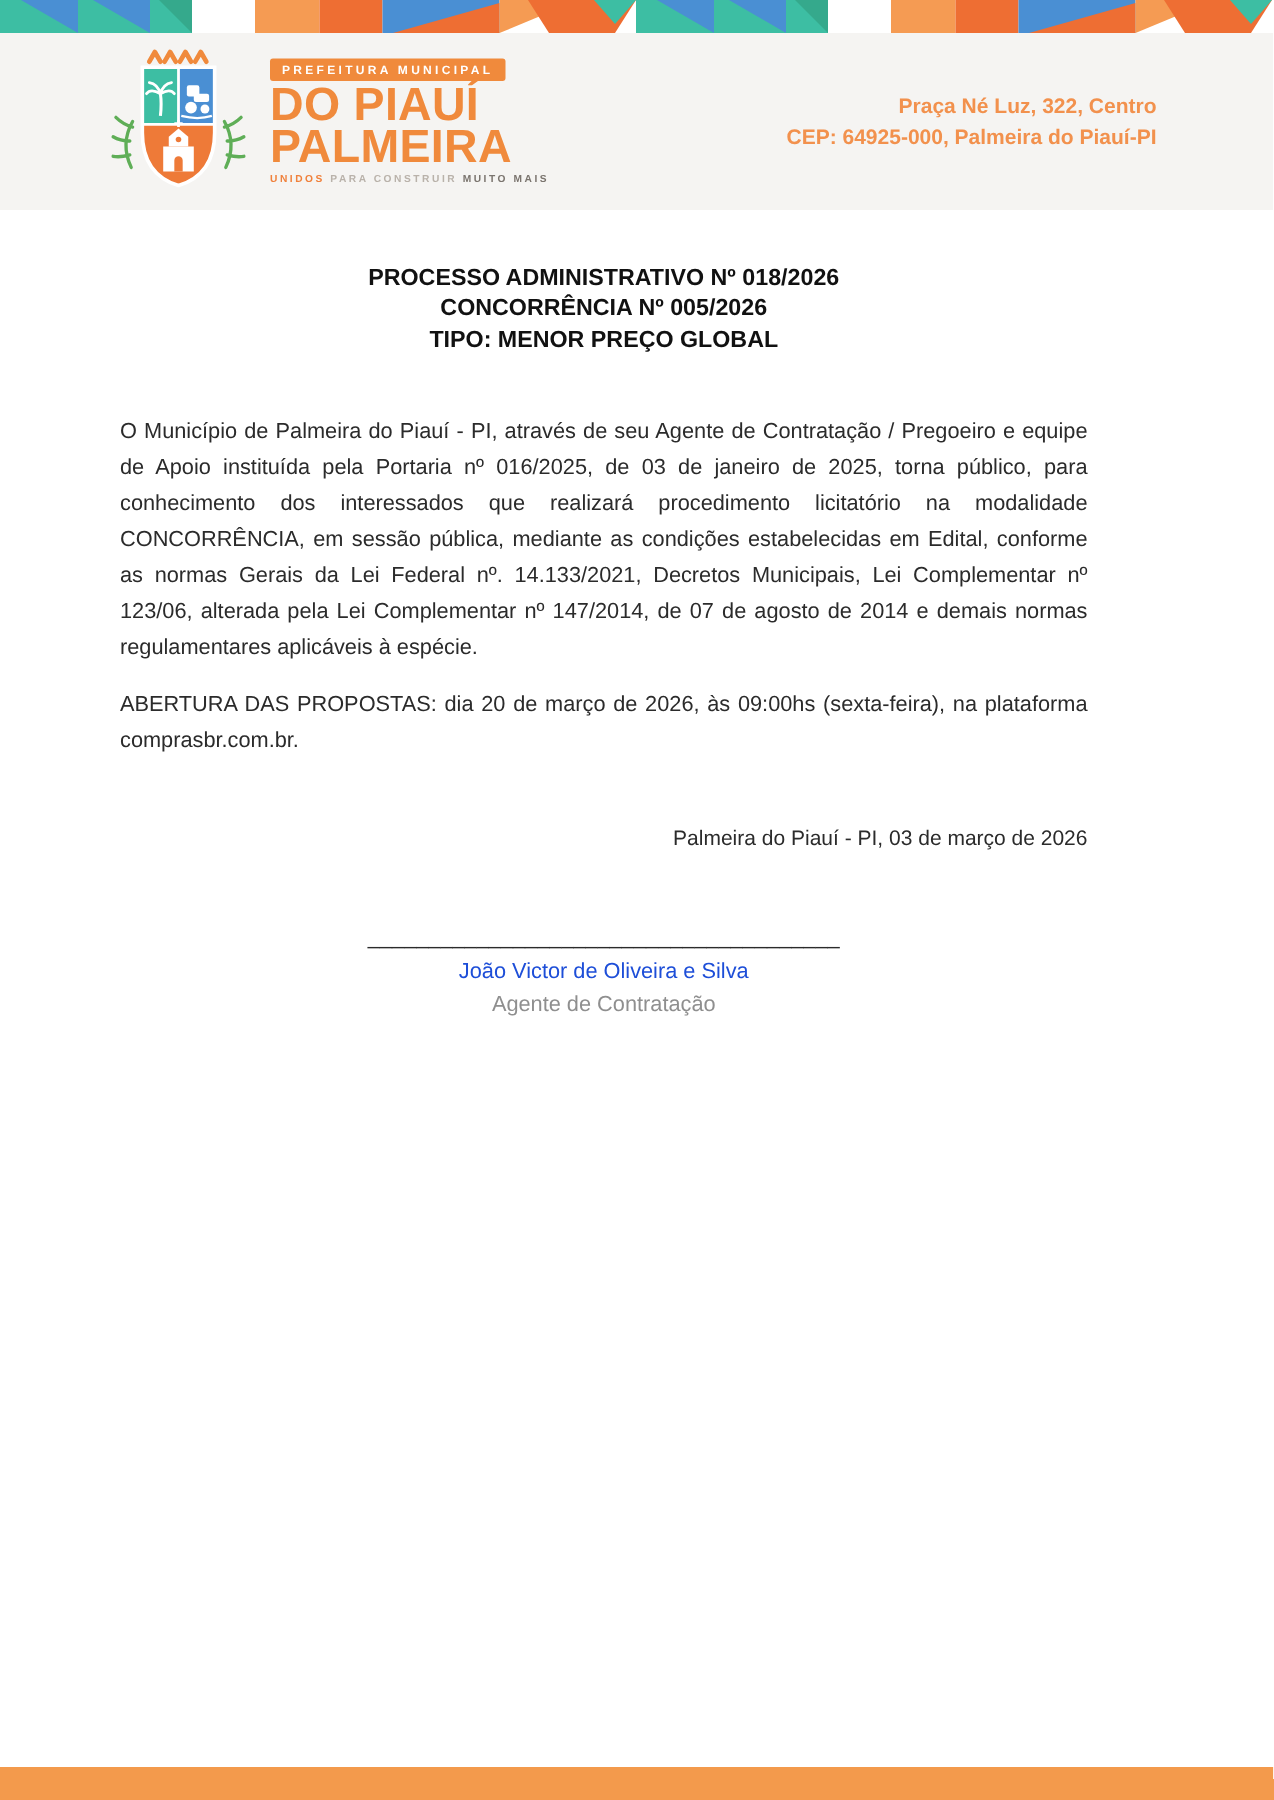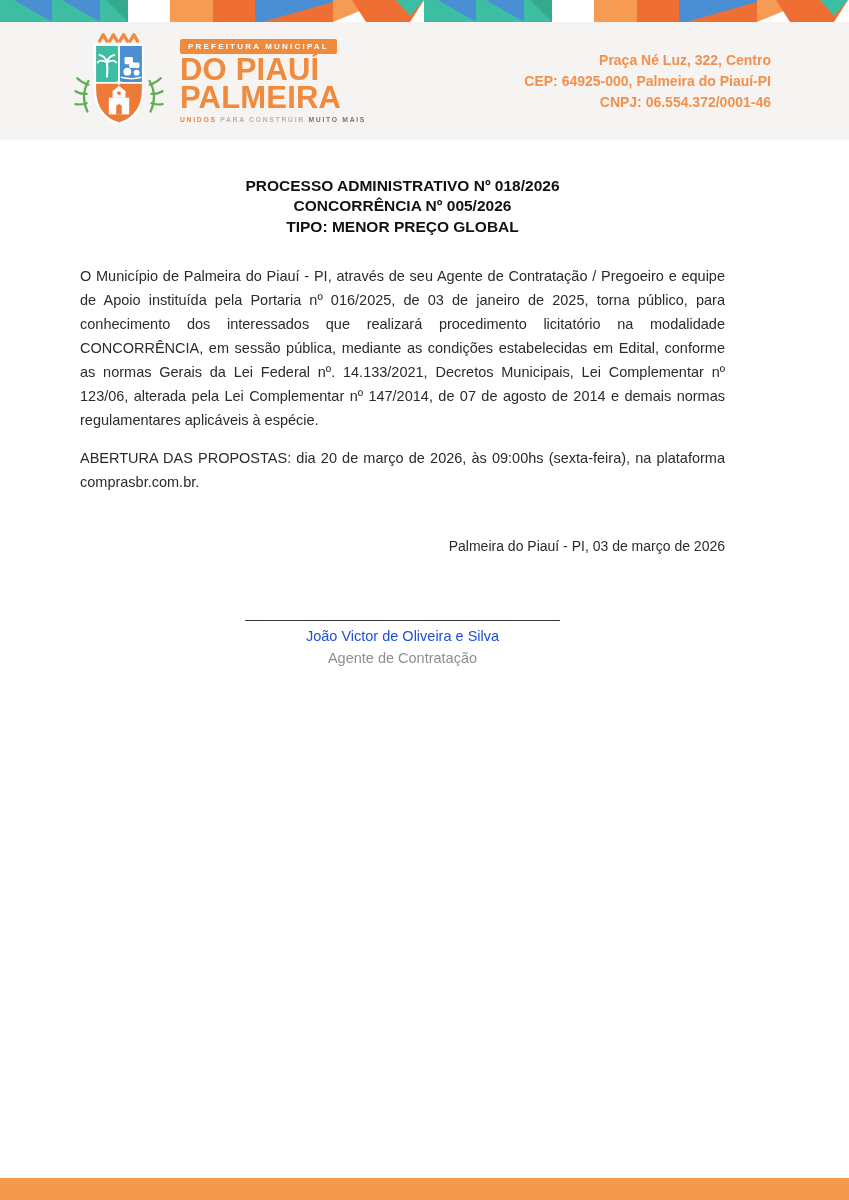--- a/index.html
+++ b/index.html
@@ -55,21 +55,21 @@
     text-align:center;
     font-weight:bold;color:#111111;
     font-size:15.5px;line-height:1.32;
   }
   .content{padding:0 80px;}
   .para{
     margin:0 0 14px 0;
     font-size:14.5px;line-height:24px;
     text-align:justify;
   }
-  .para.first{margin-top:27px;}
+  .para.first{margin-top:39px;}
   .objeto-label{display:block;}
   .dateline{
     margin-top:44px;
     text-align:right;
     font-size:14px;
   }
   .signature{
     margin-top:48px;
     text-align:center;
     font-size:14.5px;line-height:1.55;
@@ -151,21 +151,20 @@
           <span class="tag-strong">UNIDOS</span>
           <span class="tag-light">PARA CONSTRUIR</span>
           <span class="tag-dark">MUITO MAIS</span>
         </span>
       </div>
     </div>
 
     <div class="contact-block">
       <div>Praça Né Luz, 322, Centro</div>
       <div>CEP: 64925-000, Palmeira do Piauí-PI</div>
-      <div>CNPJ: 06.554.372/0001-46</div>
     </div>
   </div>
 
   <div class="doc">
     <div class="doc-title">
       <div>PROCESSO ADMINISTRATIVO Nº 018/2026</div>
       <div>CONCORRÊNCIA Nº 005/2026</div>
       <div>TIPO: MENOR PREÇO GLOBAL</div>
     </div>
 

